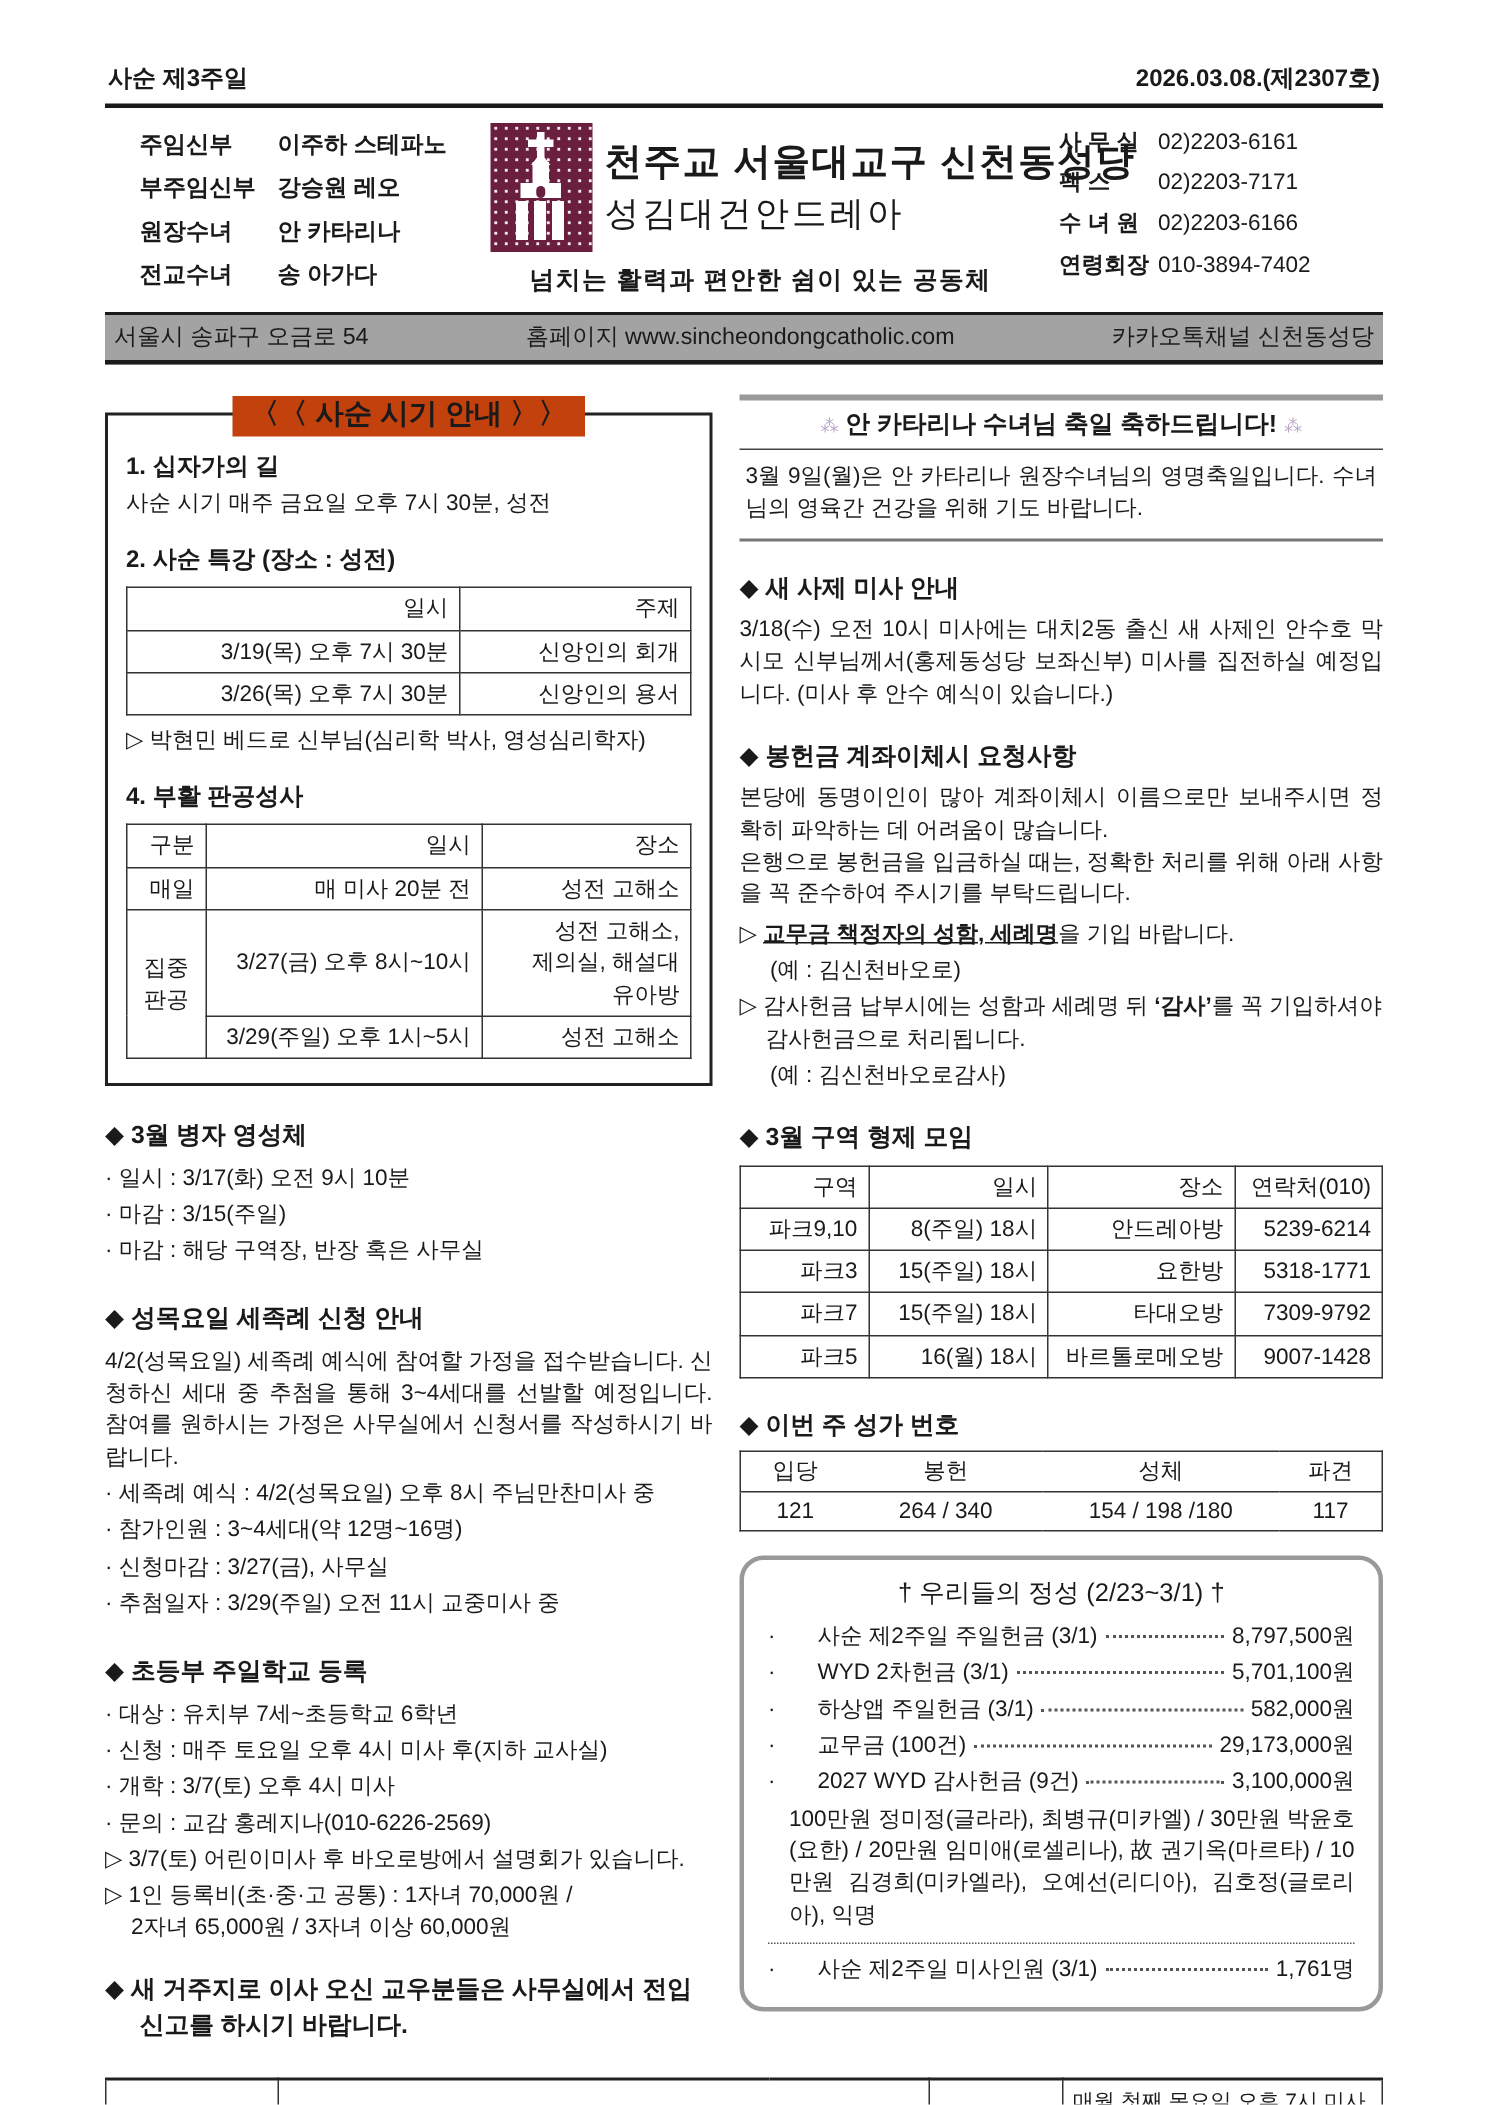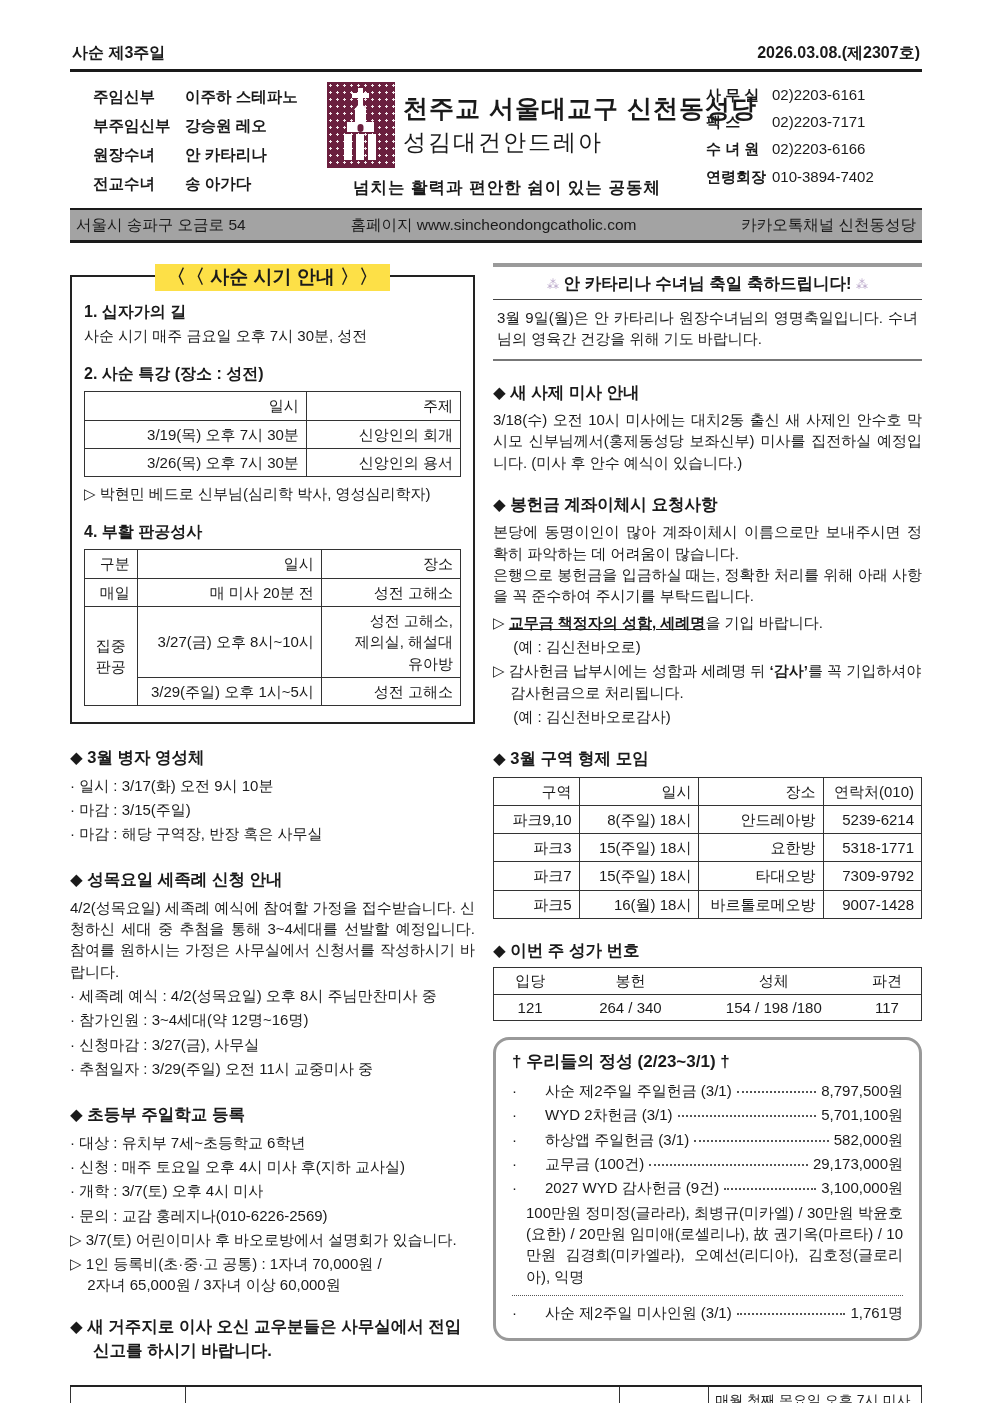--- a/index.html
+++ b/index.html
@@ -34,21 +34,21 @@
   .contact-row { display:flex; margin-bottom:6px; font-size:15px; }
   .contact-row .clabel { width:66px; font-weight:600; }
   .addr-bar { background:#a3a3a3; border-top:2px solid #1a1a1a; border-bottom:3px solid #1a1a1a;
     display:flex; justify-content:space-between; align-items:center; padding:4px 6px; font-size:15.5px; }
   
   .cols { display:flex; gap:18px; margin-top:20px; }
   .col-l { flex:0 0 405px; }
   .col-r { flex:1; }
   
   .obox { border:2px solid #222; padding:4px 12px 10px 12px; margin-top:12px; }
-  .obox-title { width:fit-content; margin:-17px auto 4px auto; background:#fde047;
+  .obox-title { width:fit-content; margin:-17px auto 4px auto; background:#c2410c;
     padding:0 12px; font-size:19px; font-weight:700; }
   .numh { font-size:16px; font-weight:700; margin:10px 0 2px 0; }
   .plain { font-size:15px; }
   table { border-collapse:collapse; width:100%; }
   .dtable td, .dtable th { border:1.5px solid #333; padding:3px 7px; font-size:15px;
     font-weight:400; text-align:right; vertical-align:middle; }
   .dtable { margin:6px 0; }
   .prenl { white-space:pre-line; }
   .tri { padding-left:1.35em; text-indent:-1.35em; margin:6px 0 2px 0; }
   
@@ -66,21 +66,21 @@
   .feast-body { padding:7px 4px 9px 4px; }
   .ustrong { font-weight:700; text-decoration:underline; }
   .ex-line { padding-left:1.35em; margin:1px 0 3px 0; }
   
   .hymn td, .hymn th { border:none; font-size:15px; padding:2px 6px; text-align:center; }
   .hymn { border:1.5px solid #333; margin-top:4px; }
   .hymn thead tr { border-bottom:1.5px solid #333; }
   .hymn th { font-weight:400; }
   
   .obox-round { border:3px solid #999; border-radius:16px; padding:10px 16px 12px 16px; margin-top:16px; }
-  .off-title { text-align:left; font-size:17px; font-weight:700; margin-bottom:6px; }
+  .off-title { text-align:center; font-size:17px; font-weight:400; margin-bottom:6px; }
   .off-row { display:flex; align-items:baseline; margin:3px 0; }
   .off-row .dot { margin-right:6px; }
   .off-lbl { white-space:nowrap;margin-left:22px; }
   .leader { flex:1; border-bottom:2px dotted #555; margin:0 5px; transform:translateY(-3px); }
   .off-amt { white-space:nowrap; }
   .donors { padding-left:14px; text-align:justify; margin-top:2px; }
   .dotted-div { border:none; border-top:1.8px dotted #555; margin:8px 0 6px 0; }
   
   .btable { margin-top:22px; font-size:14px; }
   .btable td, .btable th { border:1.5px solid #333; padding:4px 6px; vertical-align:middle; }

